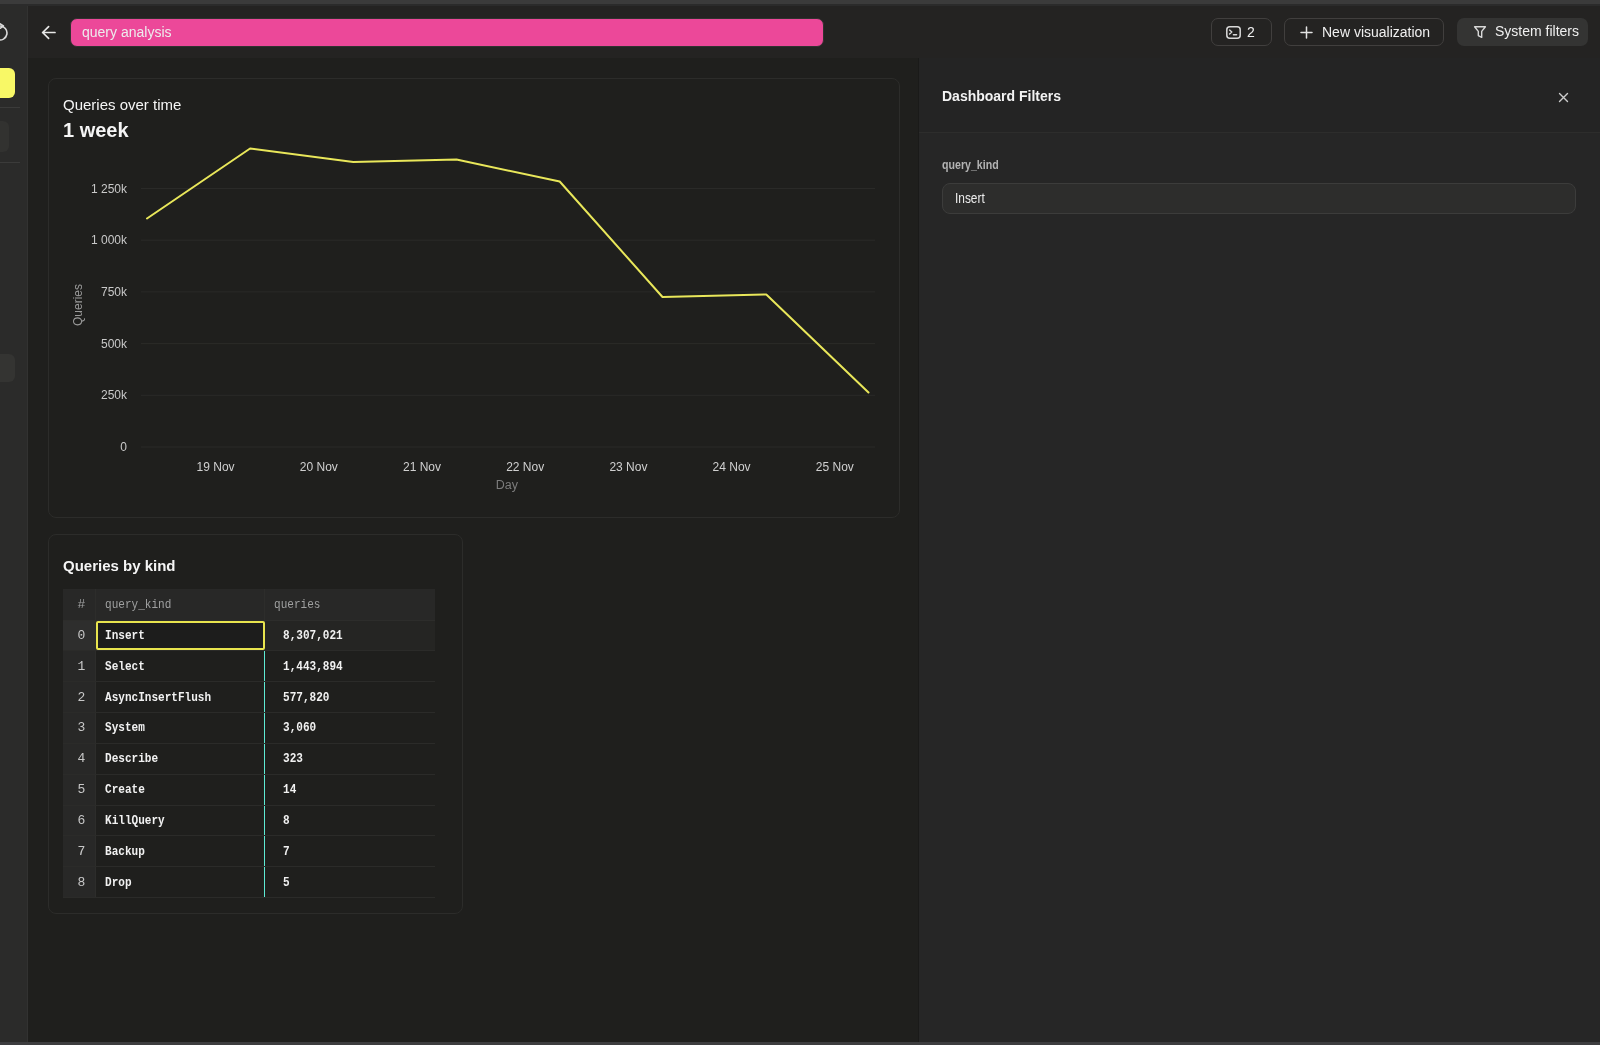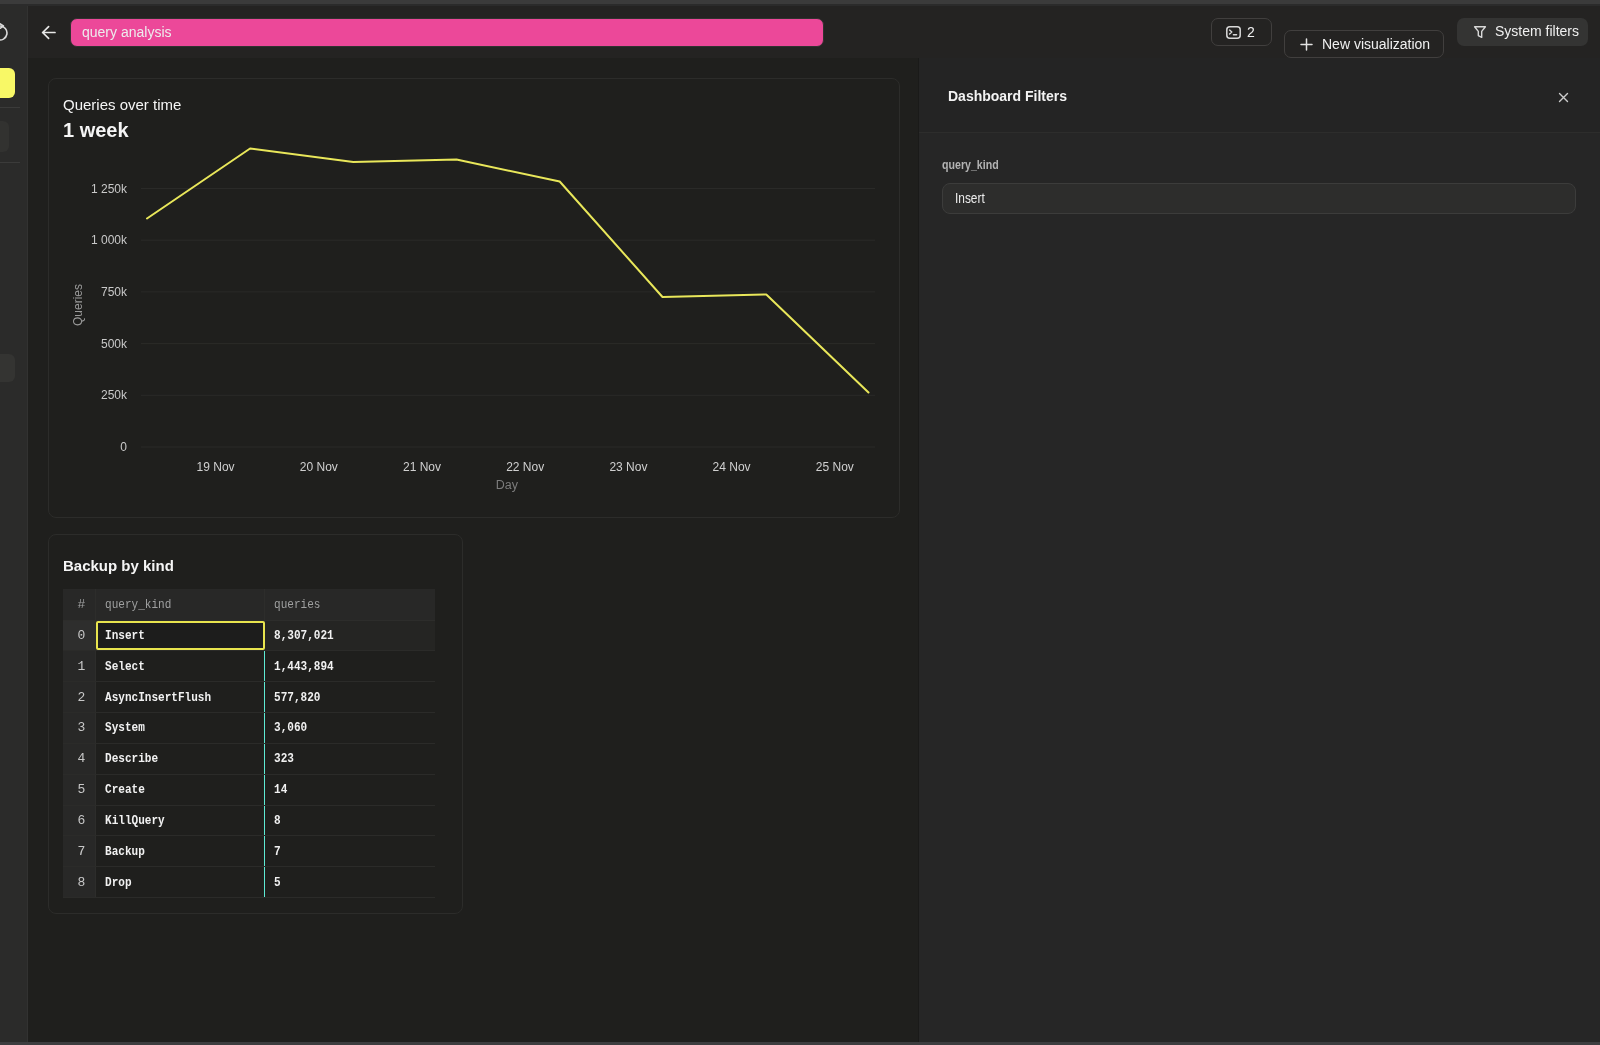--- a/index.html
+++ b/index.html
@@ -26,21 +26,21 @@
 
   <div class="abs" style="left:1211px;top:18px;width:61px;height:28px;border-radius:7px;border:1px solid #413f3e;">
     <svg class="abs" style="left:14px;top:7px;" width="15" height="13" viewBox="0 0 15 13">
       <rect x="0.8" y="0.8" width="13.4" height="11.4" rx="3" fill="none" stroke="#d9d9d9" stroke-width="1.5"></rect>
       <path d="M3.6 4.1 L5.8 6.1 L3.6 8.1" fill="none" stroke="#d9d9d9" stroke-width="1.4" stroke-linecap="round" stroke-linejoin="round"></path>
       <path d="M7.4 8.8 H10.6" fill="none" stroke="#d9d9d9" stroke-width="1.4" stroke-linecap="round"></path>
     </svg>
     <div class="abs" style="left:35px;top:5px;font-size:14px;color:#f0f0f0;">2</div>
   </div>
 
-  <div class="abs" style="left:1284px;top:18px;width:160px;height:28px;border-radius:7px;border:1px solid #413f3e;margin-top:12px;">
+  <div class="abs" style="left:1284px;top:18px;width:160px;height:28px;border-radius:7px;border:1px solid #413f3e;">
     <svg class="abs" style="left:15px;top:7px;" width="13" height="13" viewBox="0 0 13 13">
       <path d="M6.5 1 V12 M1 6.5 H12" stroke="#e3e3e3" stroke-width="1.5" stroke-linecap="round"></path>
     </svg>
     <div class="abs" style="left:37px;top:5px;font-size:14px;color:#f0f0f0;">New visualization</div>
   </div>
 
   <div class="abs" style="left:1457px;top:18px;width:131px;height:28px;border-radius:7px;background:#343433;">
     <svg class="abs" style="left:16px;top:7px;" width="14" height="14" viewBox="0 0 14 14">
       <path d="M1.6 1.7 H12.4 L8.7 6.4 V12.4 L5.3 10.6 V6.4 Z" fill="none" stroke="#d9d9d9" stroke-width="1.4" stroke-linejoin="round"></path>
     </svg>
@@ -54,21 +54,21 @@
     </svg>
     <div class="abs" style="left:-9px;top:62px;width:24px;height:30px;border-radius:6px;background:#f8f866;"></div>
     <div class="abs" style="left:0;top:101px;width:20px;height:1px;background:#3b3b3a;"></div>
     <div class="abs" style="left:-9px;top:115px;width:18px;height:31px;border-radius:6px;background:#323230;"></div>
     <div class="abs" style="left:0;top:156px;width:20px;height:1px;background:#3b3b3a;"></div>
     <div class="abs" style="left:-9px;top:348px;width:24px;height:28px;border-radius:6px;background:#343432;"></div>
   </div>
 
   <div class="abs" style="left:918px;top:58px;width:682px;height:987px;background:#262626;border-left:1px solid #1a1a19;">
     <div class="abs" style="left:0;top:0;width:682px;height:74px;background:#242424;"></div>
-    <div class="abs" style="left:23px;top:30px;font-size:14px;font-weight:700;color:#f3f3f3;margin-left:6px;">Dashboard Filters</div>
+    <div class="abs" style="left:23px;top:30px;font-size:14px;font-weight:700;color:#f3f3f3;">Dashboard Filters</div>
     <svg class="abs" style="left:638px;top:33px;" width="13" height="13" viewBox="0 0 13 13">
       <path d="M2.5 2.5 L10.5 10.5 M10.5 2.5 L2.5 10.5" stroke="#cccccc" stroke-width="1.4" stroke-linecap="round"></path>
     </svg>
     <div class="abs" style="left:0;top:74px;width:681px;height:1px;background:#2d2d2c;"></div>
     <div class="abs" style="left:23px;top:100px;font-size:12.5px;font-weight:600;color:#b3b3b3;"><span class="mx">query_kind</span></div>
     <div class="abs" style="left:23px;top:125px;width:634px;height:31px;border-radius:8px;background:#2d2d2c;border:1px solid #3c3c3b;">
       <div class="abs" style="left:12px;top:6px;font-size:14px;color:#ededed;"><span class="mx">Insert</span></div>
     </div>
   </div>
 
@@ -101,21 +101,21 @@
         <text x="579.4" y="391.5">23 Nov</text>
         <text x="682.6" y="391.5">24 Nov</text>
         <text x="785.8" y="391.5">25 Nov</text>
       </g>
       <text x="457.8" y="409.5" font-size="12.5" fill="#7c7c7c" text-anchor="middle">Day</text>
       <polyline points="98,139.5 201.1,69.5 304.3,83 407.5,80.5 510.7,102.5 613.5,218 717.3,215.5 819.5,313.5" fill="none" stroke="#e9e75a" stroke-width="2" stroke-linejoin="round" stroke-linecap="round"></polyline>
     </svg>
   </div>
 
   <div class="abs" style="left:48px;top:534px;width:415px;height:380px;background:#1f1f1d;border:1px solid #2c2c2a;border-radius:8px;">
-    <div class="abs" style="left:14px;top:22px;font-size:15px;font-weight:700;color:#f5f5f5;">Backup by kind</div>
+    <div class="abs" style="left:14px;top:22px;font-size:15px;font-weight:700;color:#f5f5f5;">Queries by kind</div>
     <div class="abs" style="left:14px;top:54px;width:372px;font-family:'Liberation Mono',monospace;font-size:13px;">
 
       <div style="display:flex;height:31.5px;background:#282827;color:#9fa0a0;border-bottom:1px solid #2d2d2b;">
         <div style="width:33px;display:flex;align-items:center;justify-content:center;padding-left:5px;border-right:1px solid #2d2d2b;">#</div>
         <div style="width:168.5px;display:flex;align-items:center;padding-left:9px;border-right:1px solid #2d2d2b;">
             <span class="mx">query_kind</span>
           </div>
         <div style="flex:1;display:flex;align-items:center;padding-left:9px;">
             <span class="mx">queries</span>
           </div>
@@ -207,18 +207,18 @@
 
   <div class="abs" style="left:0;top:1042px;width:1600px;height:3px;background:#3d3d3f;"></div>
 </div>
 
 <style>
   .trow { display:flex; height:30.85px; background:#1f1f1d; border-bottom:1px solid #2b2b29; color:#f1f1f1; }
   .trow .c1 { width:33px; display:flex; align-items:center; justify-content:center; padding-left:5px;
     background:#282827; color:#c7c7c7; border-right:1px solid #2d2d2b; }
   .trow .c2 { width:168.5px; display:flex; align-items:center; padding-left:9px;
     font-weight:700; border-right:1px solid #5eead4; }
-  .trow .c3 { flex:1; display:flex; align-items:center; padding-left:9px; font-weight:700; }
+  .trow .c3 { flex:1; display:flex; align-items:center; padding-left:18px; font-weight:700; }
   .trow.r0 { background:#252523; }
   .trow.r0 .c1 { background:#2e2e2d; }
   .trow .c2.sel { border:2px solid #e8e44e; border-radius:2px; background:#1d1d1c; padding-left:7px; }
 .mx { display:inline-block; transform:scaleX(0.85); transform-origin:0 50%; white-space:nowrap; }
 </style>
 
 </body></html>

